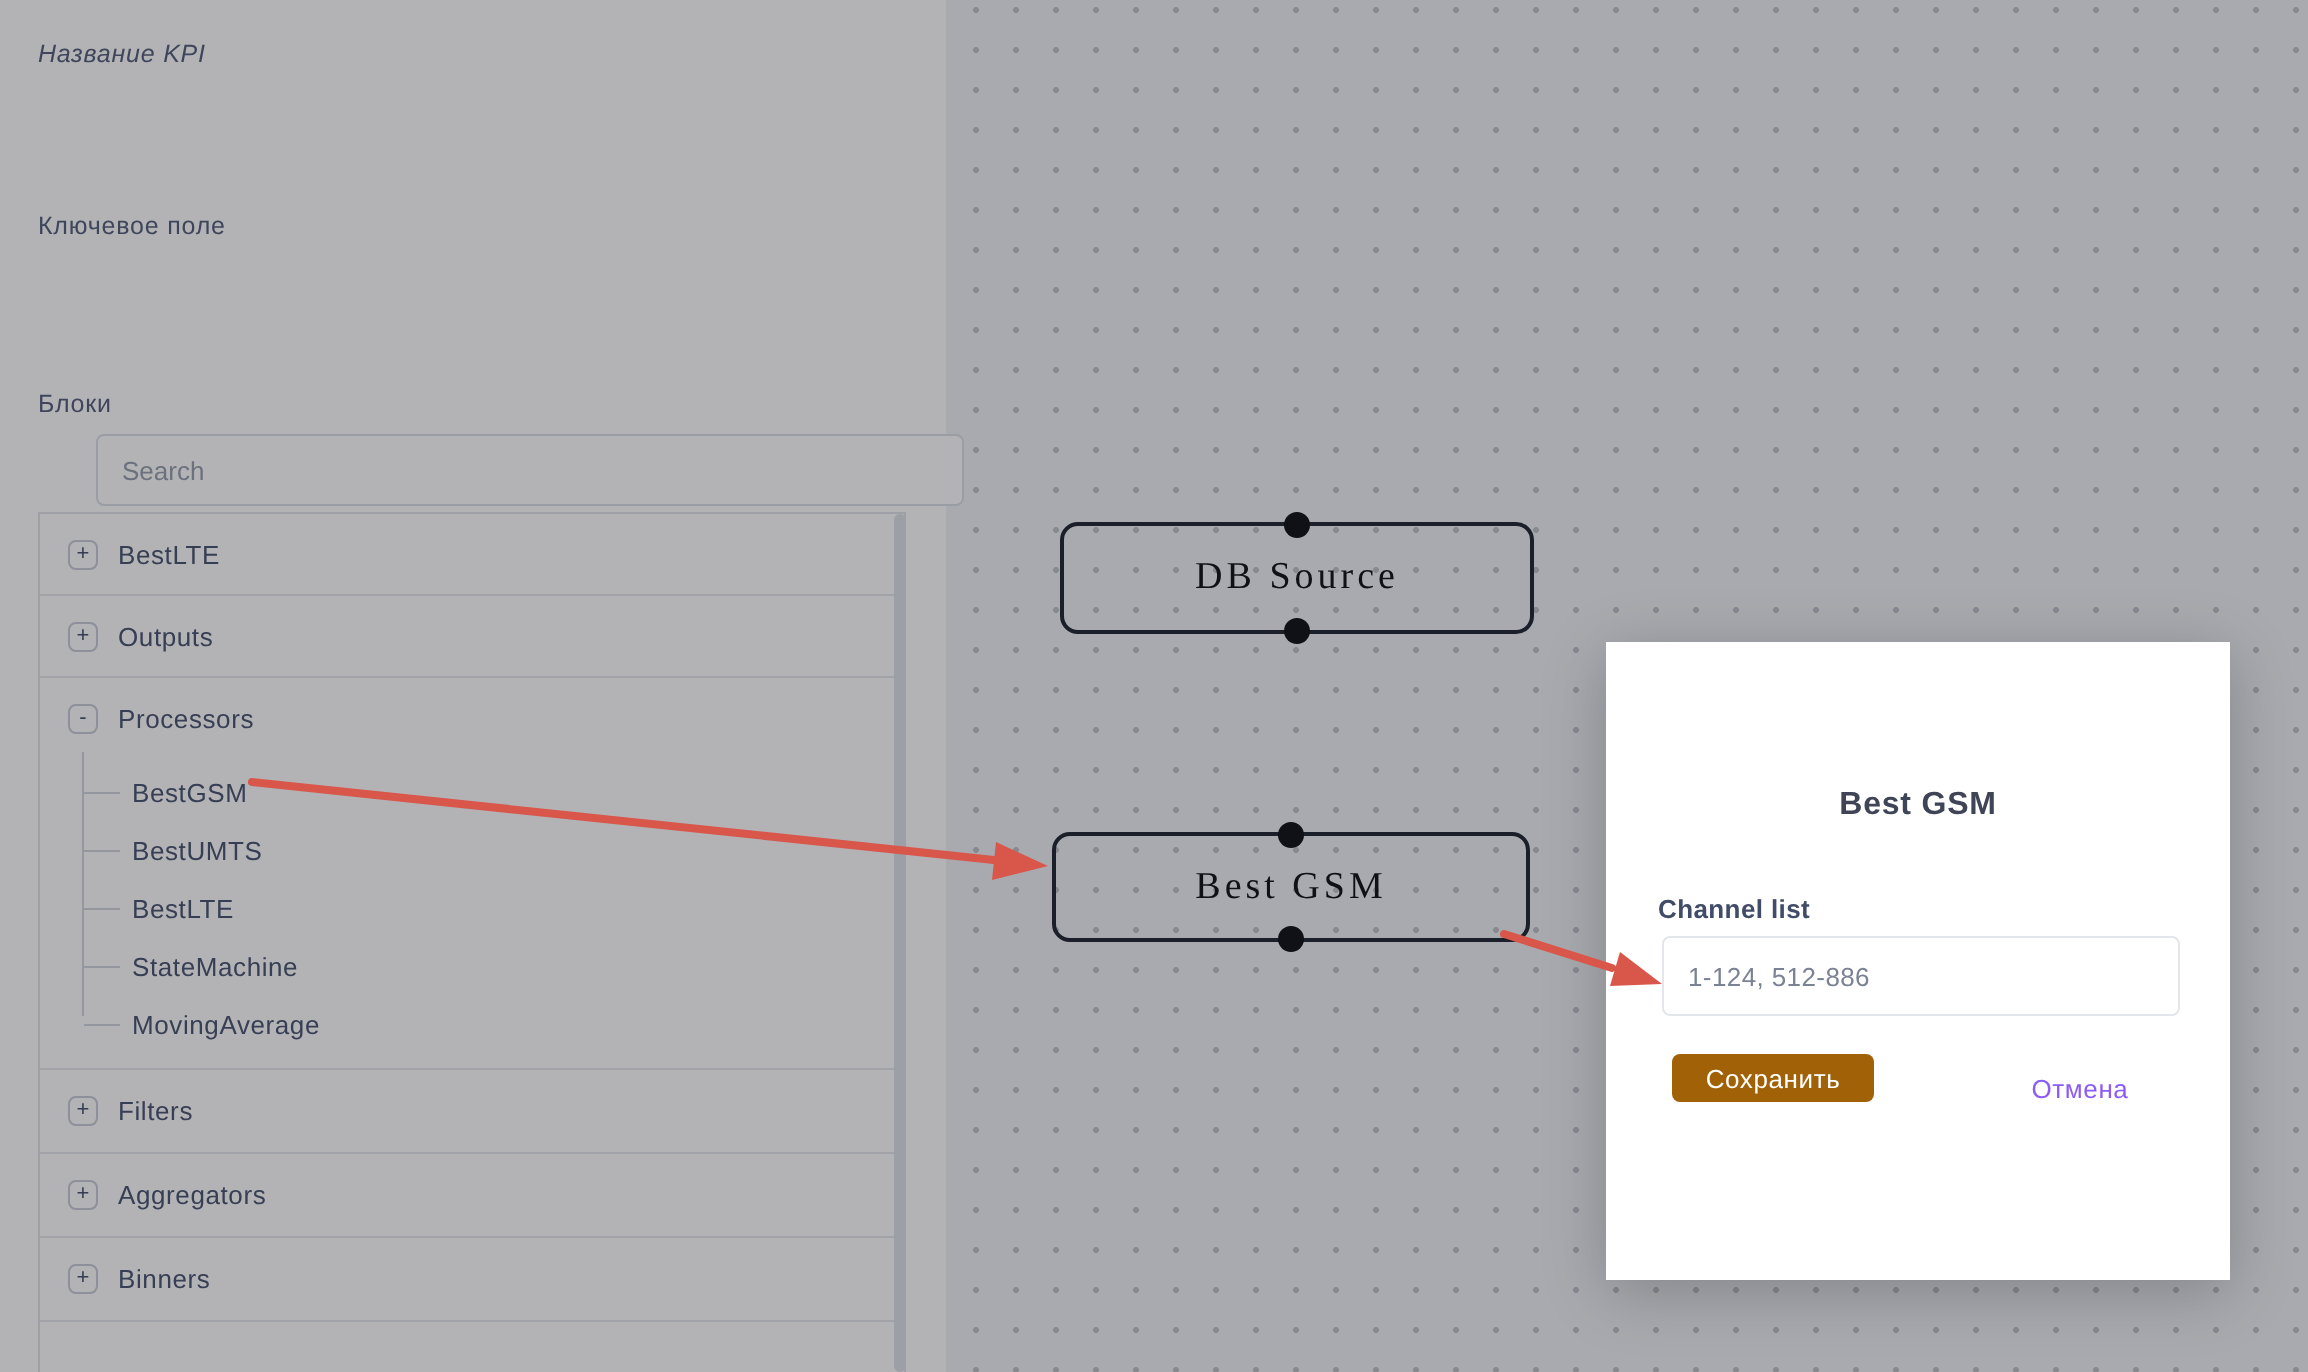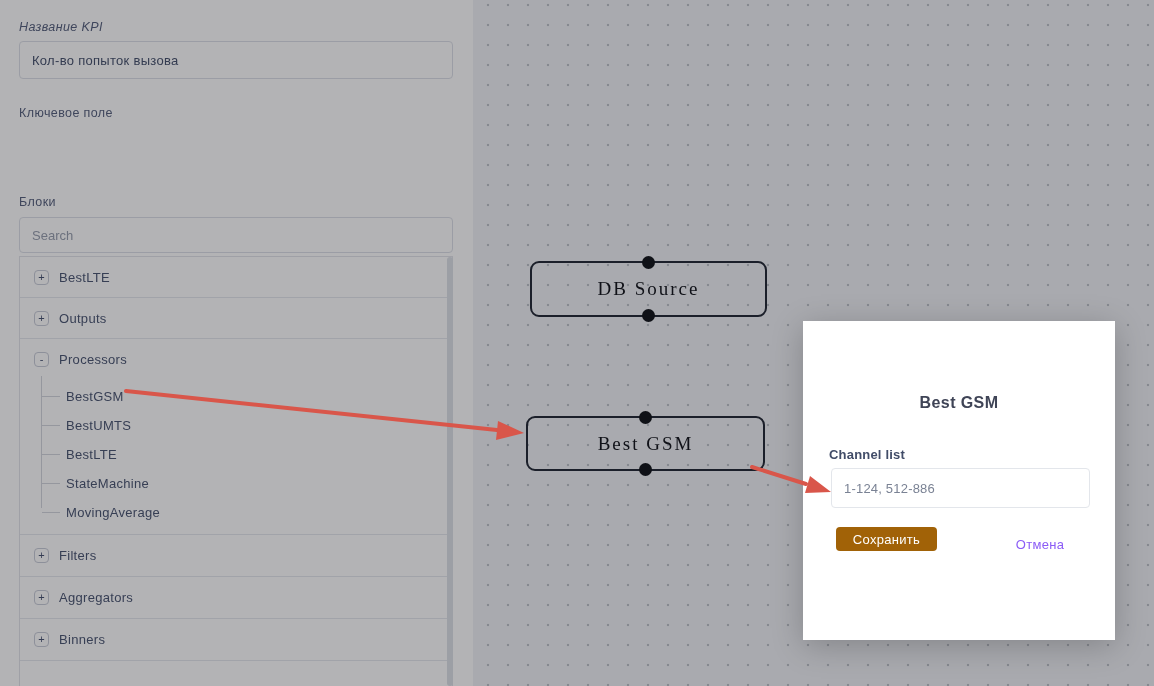--- a/index.html
+++ b/index.html
@@ -9,21 +9,21 @@
 
   
   .sidebar { position:absolute; left:0; top:0; width:473px; height:686px; background:#ffffff; z-index:1; }
   .fld-label { position:absolute; left:19px; font-size:12.5px; font-weight:500; letter-spacing:.4px; color:#5a6480; }
   .lbl-kpi { top:20px;font-style:italic; }
   .lbl-key { top:106px; }
   .lbl-blocks { top:195px; }
   .text-input { position:absolute; left:19px; width:434px; background:#fff; border:1px solid #dde0e8; border-radius:4px;
                 font-family:"Liberation Sans",sans-serif; font-size:13px; color:#49547200; padding:0 12px; outline:none; }
   .inp-kpi { top:41px; height:38px; color:#4a5570; letter-spacing:.3px; }
-  .inp-search { top:217px; height:36px; color:#4a5570; }
+  .inp-search { top:217px; height:36px; color:#4a5570;margin-left:29px; }
   .inp-search::placeholder { color:#9aa1b0; }
 
   .select { position:absolute; left:19px; top:127px; width:434px; height:41px; background:#fff;
             border:1px solid #dde0e8; border-radius:4px; display:flex; align-items:center; padding:0 12px 0 8px; }
   .tag { display:inline-flex; align-items:center; gap:8px; background:#5f74ee; color:#fff; border-radius:4px;
          height:27px; padding:0 10px; font-size:12.5px; letter-spacing:.3px; }
   .tag-x { font-size:12px; opacity:.8; cursor:pointer; }
   .caret { margin-left:auto; font-size:9px; color:#3f4a63; }
 
   .tree { position:absolute; left:19px; top:256px; width:434px; height:430px;
@@ -73,21 +73,20 @@
   
   .arrows { position:absolute; inset:0; z-index:30; pointer-events:none; }
 </style>
 </head>
 <body>
 
 <div class="screen">
 
   <div class="sidebar">
     <div class="fld-label lbl-kpi">Название KPI</div>
-    <input class="text-input inp-kpi" type="text" value="Кол-во попыток вызова" style="">
 
     <div class="fld-label lbl-key">Ключевое поле</div>
 
     <div class="fld-label lbl-blocks">Блоки</div>
     <input class="text-input inp-search" type="text" placeholder="Search" style="">
 
     <div class="tree">
       <div class="t-row">
         <span class="expander">+</span>
         <span class="t-label">BestLTE</span>

